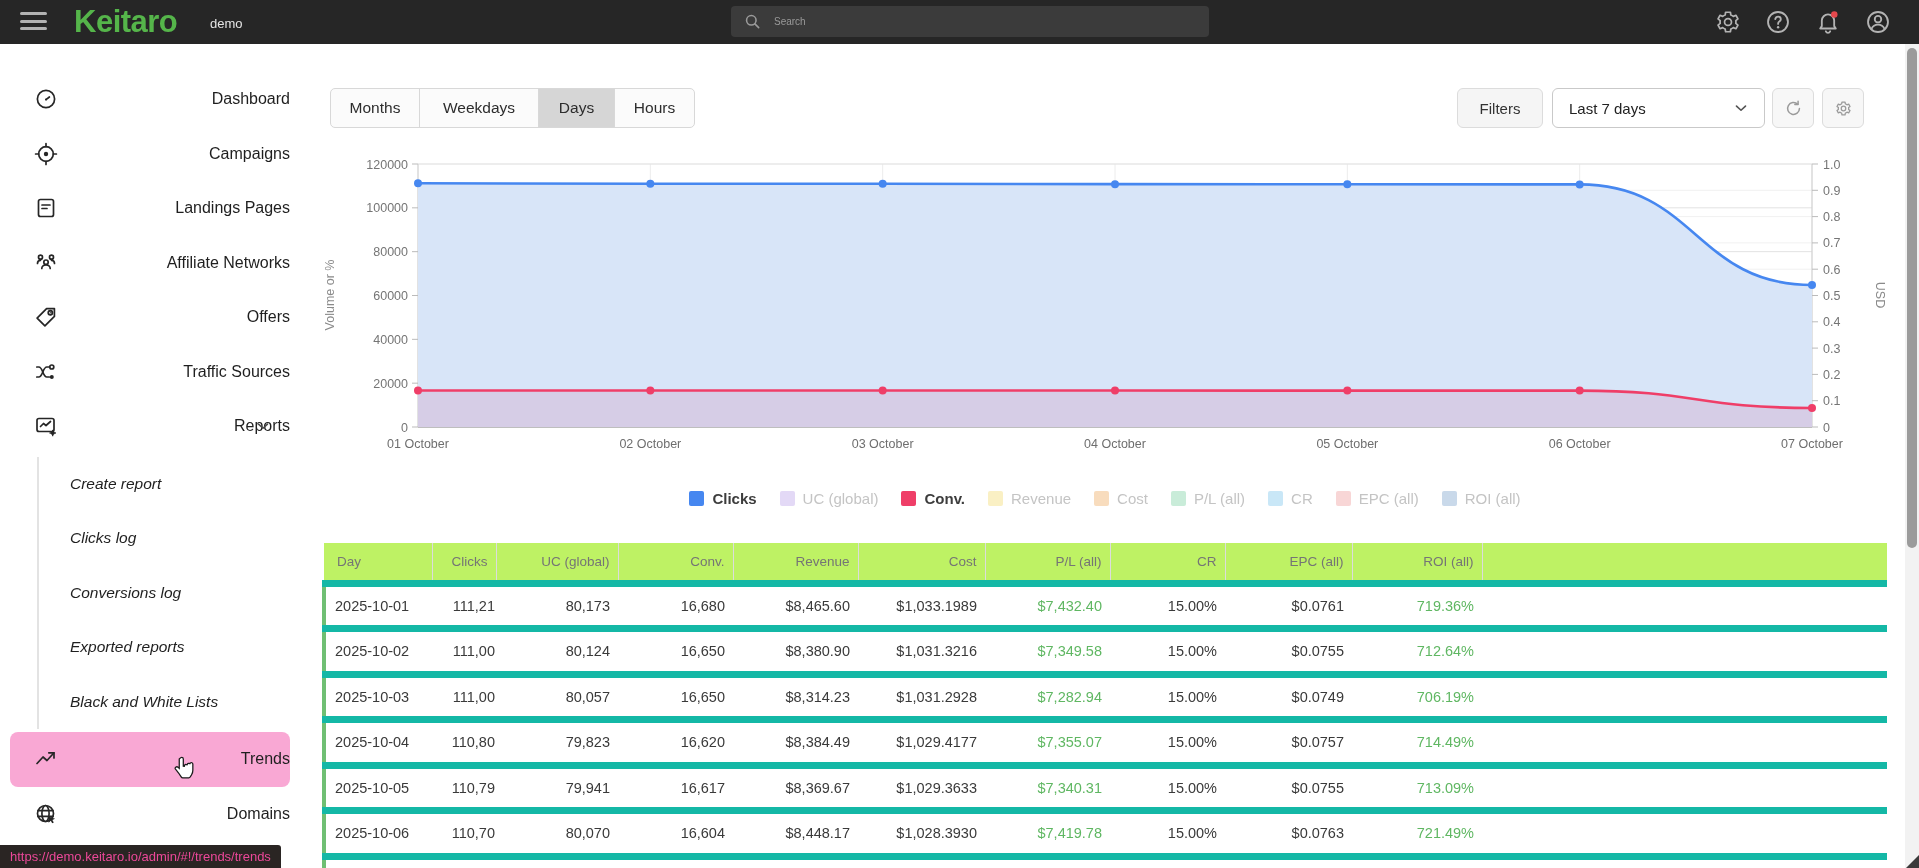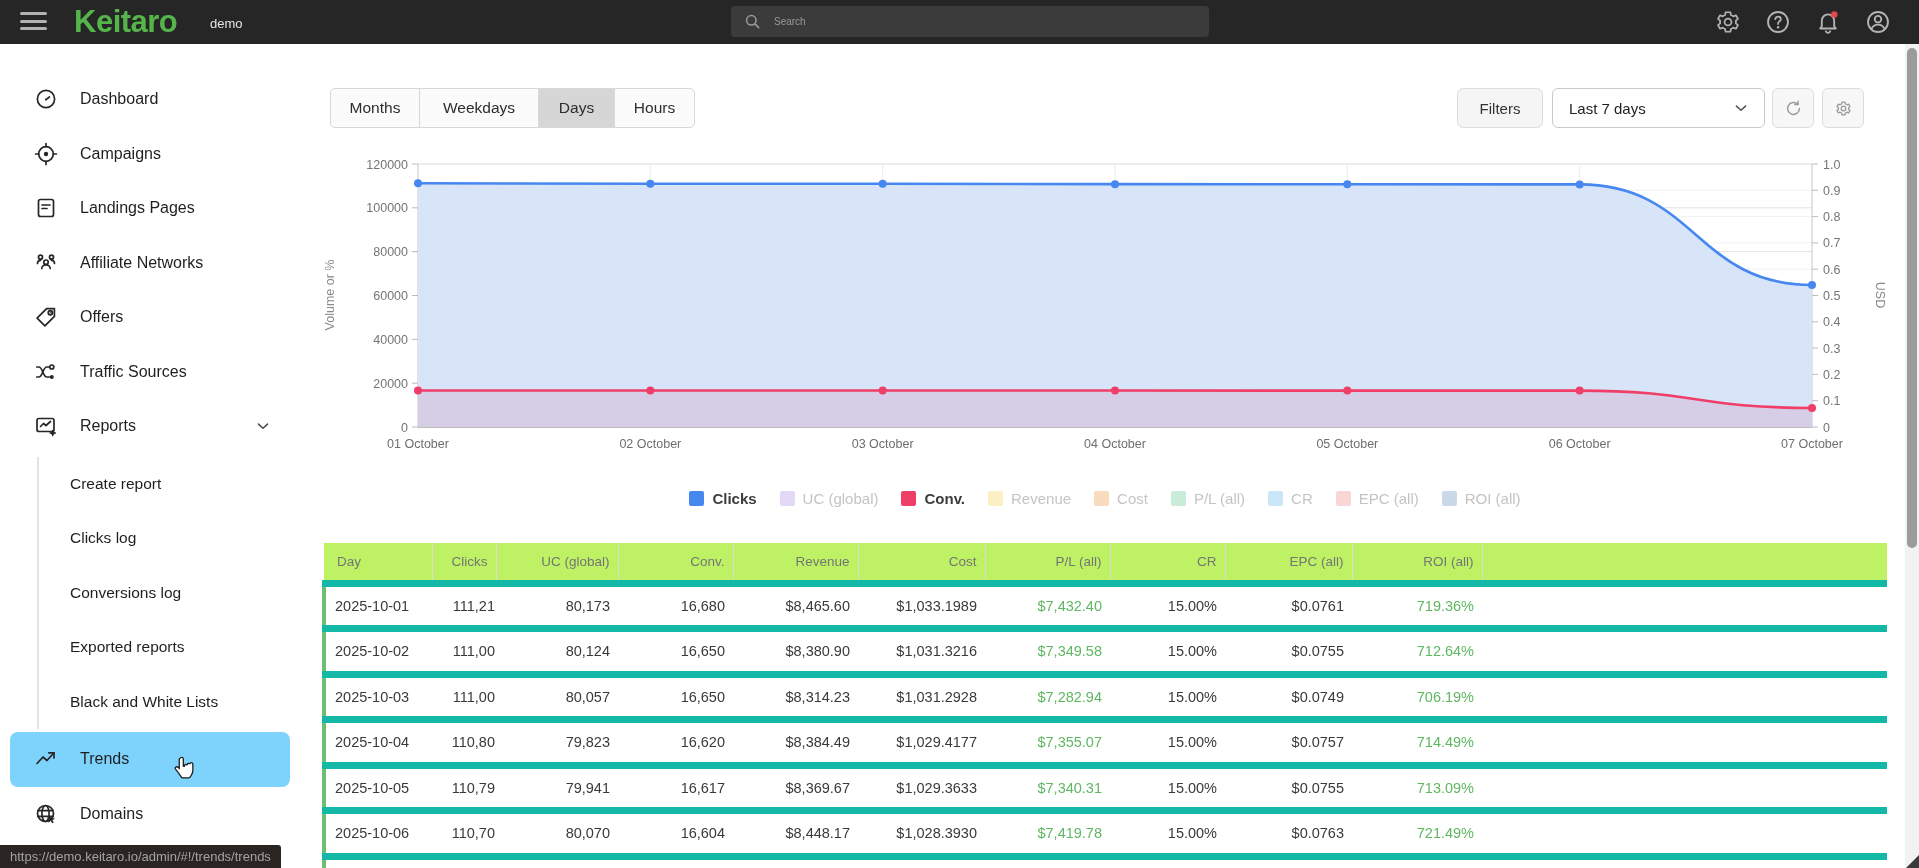--- a/index.html
+++ b/index.html
@@ -19,26 +19,26 @@
   .searchbox svg{flex:0 0 auto;margin-right:10px;}
   .searchbox input{background:transparent;border:none;outline:none;color:#22c55e;font-size:10px;width:100%;
                    font-family:inherit;}
   .searchbox input::placeholder{color:#9a9a9a;}
   .topicons{position:absolute;right:28px;top:9px;display:flex;gap:24px;align-items:center;}
   .topicon{width:26px;height:26px;color:#b3b3b3;cursor:pointer;position:relative;}
 
   
   .sidebar{position:absolute;left:0;top:44px;width:300px;height:824px;background:#fff;padding-top:28px;box-sizing:border-box;}
   .nav-item{position:relative;height:54.5px;display:flex;align-items:center;padding-left:24px;
-            font-size:16px;color:#1f1f1f;cursor:pointer;margin:0 10px;border-radius:8px;}
+            font-size:16px;color:#1f1f1f;cursor:pointer;margin:0 10px;border-radius:8px;justify-content:space-between;}
   .nav-item .nav-icon{width:24px;height:24px;margin-right:22px;color:#262626;flex:0 0 auto;}
-  .nav-item.active{background:#7dd3fc;}
+  .nav-item.active{background:#f9a8d4;}
   .nav-chevron{position:absolute;right:18px;top:50%;margin-top:-9px;width:18px;height:18px;color:#4a4a4a;}
   .nav-subgroup{border-left:2px solid #e3e3e3;margin-left:37px;margin-top:3px;margin-bottom:3px;}
-  .nav-sub{height:54.5px;display:flex;align-items:center;padding-left:31px;font-size:15.5px;color:#1f1f1f;cursor:pointer;}
+  .nav-sub{height:54.5px;display:flex;align-items:center;padding-left:31px;font-size:15.5px;color:#1f1f1f;cursor:pointer;font-style:italic;}
 
   
   .tabs{position:absolute;left:330px;top:88px;height:40px;display:flex;border:1px solid #d8d8d8;
         border-radius:5px;overflow:hidden;box-sizing:border-box;background:#fbfbfb;}
   .tab{display:flex;align-items:center;justify-content:center;font-size:15.5px;color:#2d2d2d;
        border-right:1px solid #d8d8d8;cursor:pointer;box-sizing:border-box;}
   .tab:last-child{border-right:none;}
   .tab.active{background:#d6d6d6;}
   .btn{position:absolute;top:88px;height:40px;border:1px solid #dcdcdc;border-radius:6px;background:#f5f5f5;
        display:flex;align-items:center;justify-content:center;font-size:15px;color:#333;cursor:pointer;box-sizing:border-box;}
@@ -70,21 +70,21 @@
   .report-table thead th.ar{text-align:right;}
   .report-table tbody td{height:45.5px;padding:0 8px;white-space:nowrap;overflow:hidden;box-sizing:border-box;}
   .report-table tbody tr{border-top:7px solid #14b8a6;}
   .report-table tbody td.al{text-align:left;padding-left:9px;}
   .report-table tbody td.ar{text-align:right;}
   .report-table tbody td.first{border-left:4px solid #6fbf73;}
   .report-table tbody td.tight{padding-right:1px;}
   .report-table td.green{color:#5fb762;}
 
   
-  .statusbar{position:absolute;left:0;bottom:0;height:23px;background:#2a2523;color:#a3a3a3;font-size:13px;
+  .statusbar{position:absolute;left:0;bottom:0;height:23px;background:#2a2523;color:#ec4899;font-size:13px;
              line-height:23px;padding:0 10px;border-top-right-radius:3px;white-space:nowrap;z-index:40;}
   .scrollbar{position:absolute;right:0;top:44px;width:14px;height:824px;background:#f2f2f2;z-index:35;}
   .scroll-thumb{position:absolute;left:2px;right:2px;top:4px;height:500px;background:#9b9b9b;border-radius:5px;}
   .scroll-corner{position:absolute;right:0;bottom:0;width:0;height:0;
                  border-left:13px solid transparent;border-bottom:13px solid #3a3a3a;z-index:36;}
   .cursor{position:absolute;left:172px;top:752px;z-index:50;pointer-events:none;}
 </style>
 </head>
 <body>
 

